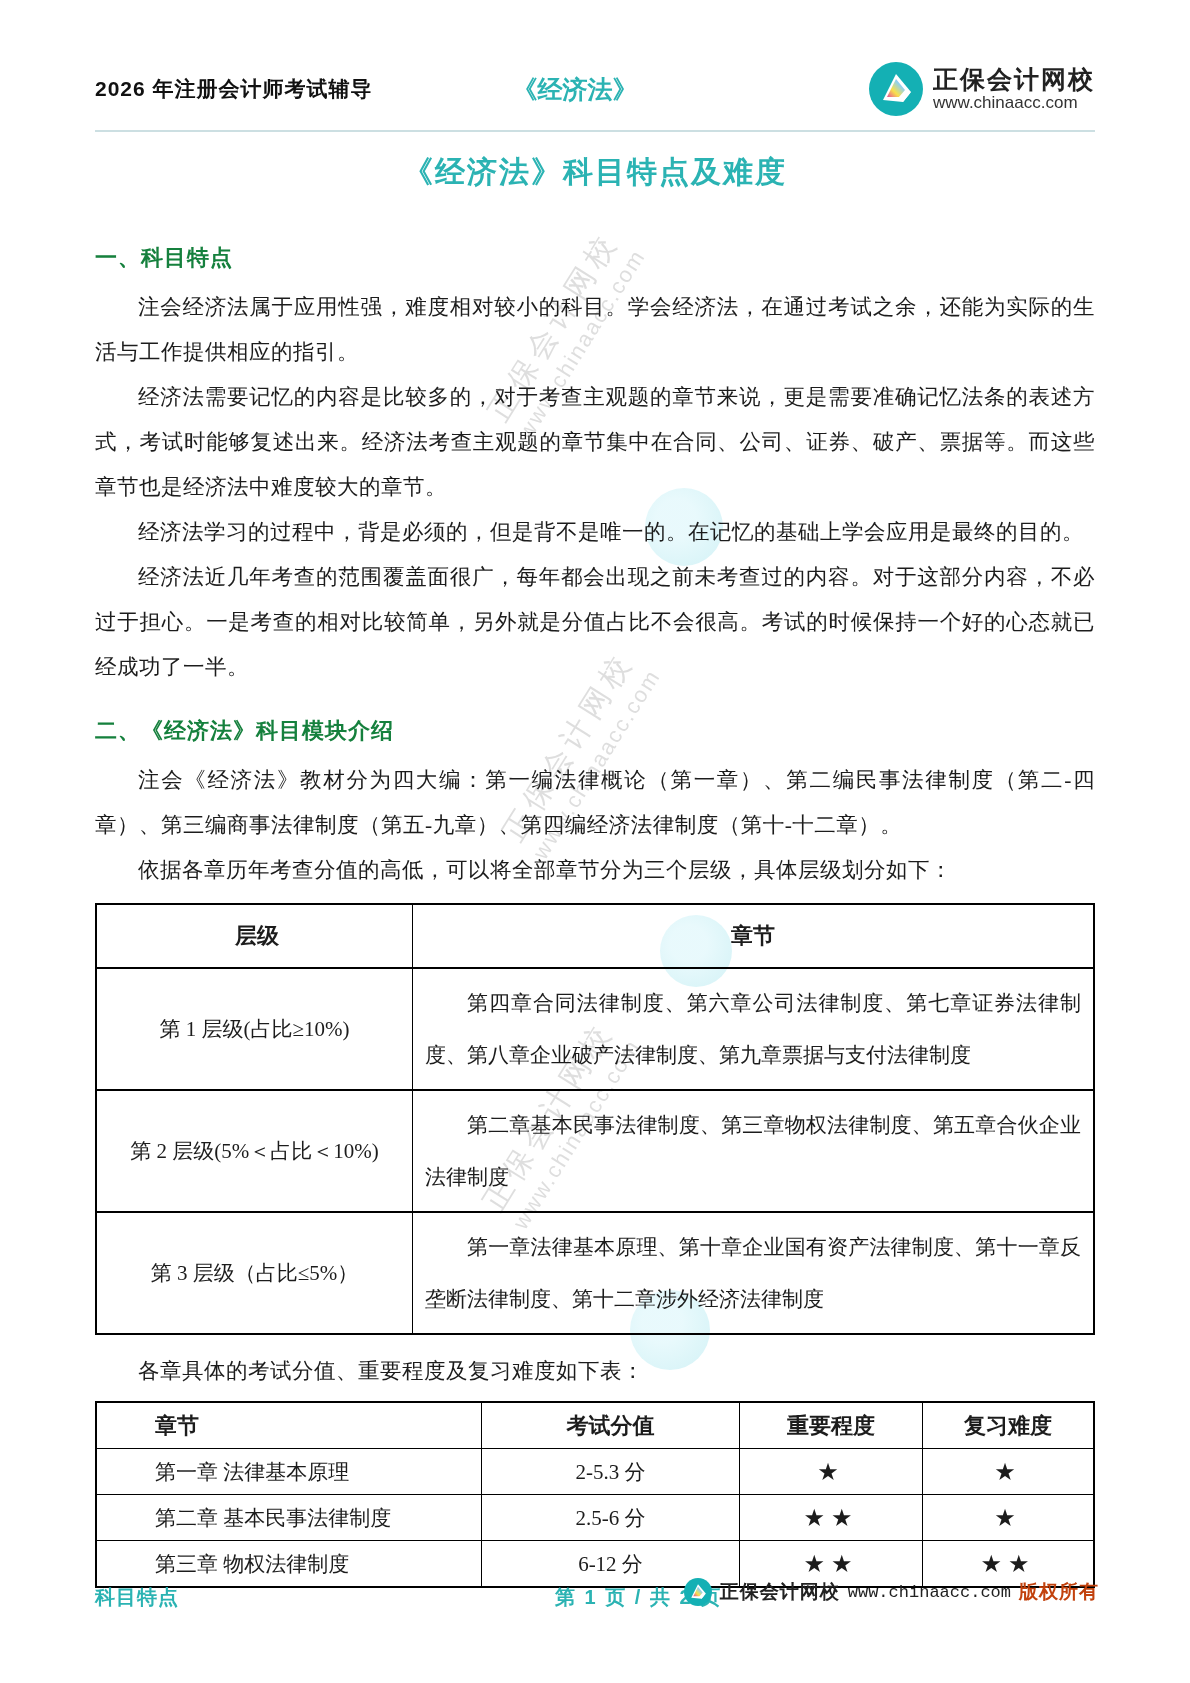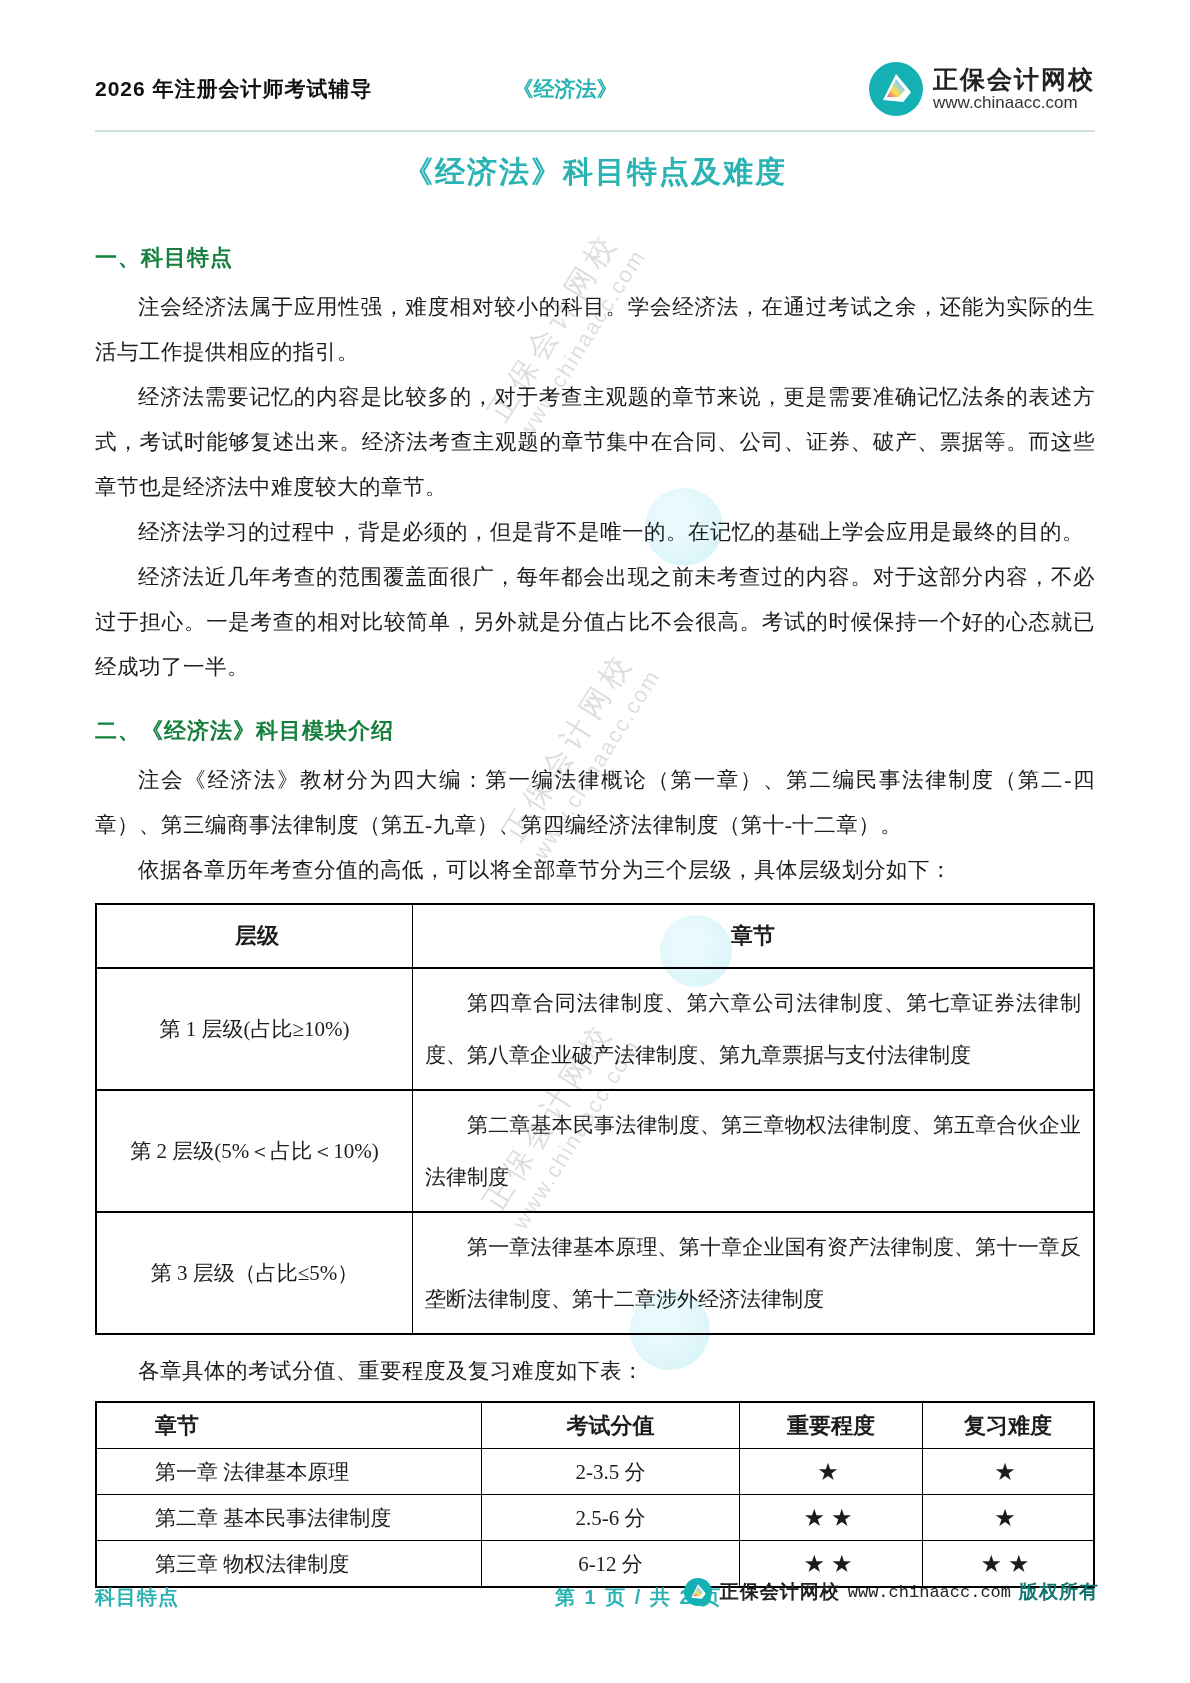--- a/index.html
+++ b/index.html
@@ -19,21 +19,21 @@
     display:flex;align-items:center;
     padding-top:62px;padding-bottom:14px;
     border-bottom:2px solid #ccdfe2;
   }
   .hdr-left{
     font-family:"Liberation Sans","DejaVu Sans",sans-serif;
     font-weight:bold;font-size:21px;letter-spacing:1px;color:#111;
   }
   .hdr-center{
     font-family:"Liberation Sans","DejaVu Sans",sans-serif;
-    font-weight:bold;font-size:21px;color:#2bb3b3;
+    font-weight:bold;font-size:25px;color:#2bb3b3;
     margin-left:140px;
   }
   .hdr-brand{margin-left:auto;display:flex;align-items:center;gap:10px;}
   .brand-text-top{
     font-family:"Liberation Sans","DejaVu Sans",sans-serif;
     font-weight:bold;font-size:25px;color:#222;line-height:28px;letter-spacing:2px;
   }
   .brand-text-url{
     font-family:"Liberation Sans","DejaVu Sans",sans-serif;
     font-size:17px;color:#333;line-height:20px;
@@ -98,21 +98,21 @@
   }
   .ftr-page{
     position:absolute;left:460px;top:6px;
     font-size:20px;font-weight:bold;color:#2bb3b3;letter-spacing:2px;
   }
   .ftr-right{
     position:absolute;right:0;top:0;display:flex;align-items:center;gap:8px;
   }
   .ftr-brand{font-size:19px;font-weight:bold;color:#222;letter-spacing:1px;}
   .ftr-url{font-family:"Liberation Mono","DejaVu Sans Mono",monospace;font-size:17px;color:#222;}
-  .ftr-copy{font-size:19px;font-weight:bold;color:#0f766e;letter-spacing:1px;}
+  .ftr-copy{font-size:19px;font-weight:bold;color:#c2410c;letter-spacing:1px;}
 
   
   .wm-layer{position:absolute;inset:0;z-index:1;pointer-events:none;}
   .wm{
     position:absolute;
     transform:rotate(-58deg);
     color:#c4c4c4;opacity:0.55;
     font-family:"Liberation Sans","DejaVu Sans",sans-serif;
     text-align:center;white-space:nowrap;
   }
@@ -213,21 +213,21 @@
     <table class="t2">
       <tbody>
           <tr>
         <th class="chapter">章节</th>
         <th class="col-score">考试分值</th>
         <th class="col-imp">重要程度</th>
         <th>复习难度</th>
       </tr>
       <tr>
         <td class="chapter">第一章  法律基本原理</td>
-        <td>2-3.5 分</td>
+        <td>2-5.3 分</td>
         <td class="stars">★</td>
         <td class="stars">★</td>
       </tr>
       <tr>
         <td class="chapter">第二章  基本民事法律制度</td>
         <td>2.5-6 分</td>
         <td class="stars">★★</td>
         <td class="stars">★</td>
       </tr>
       <tr>

